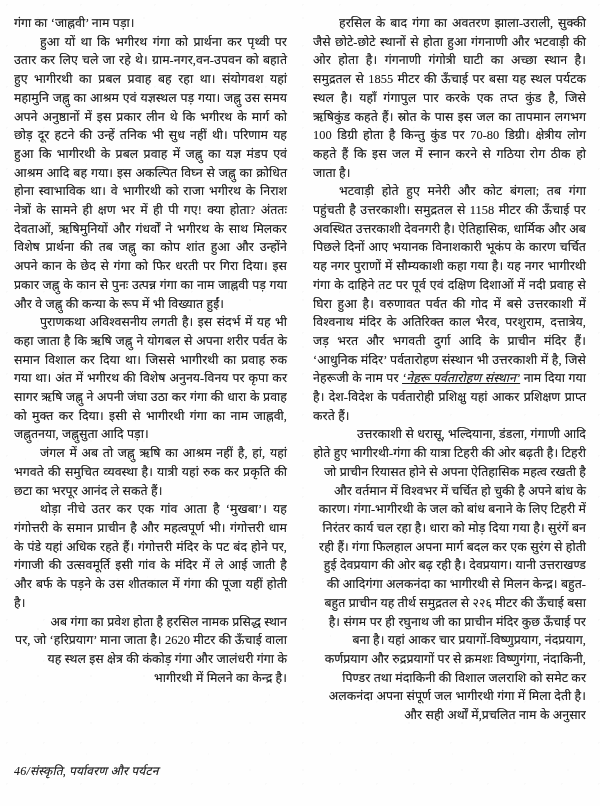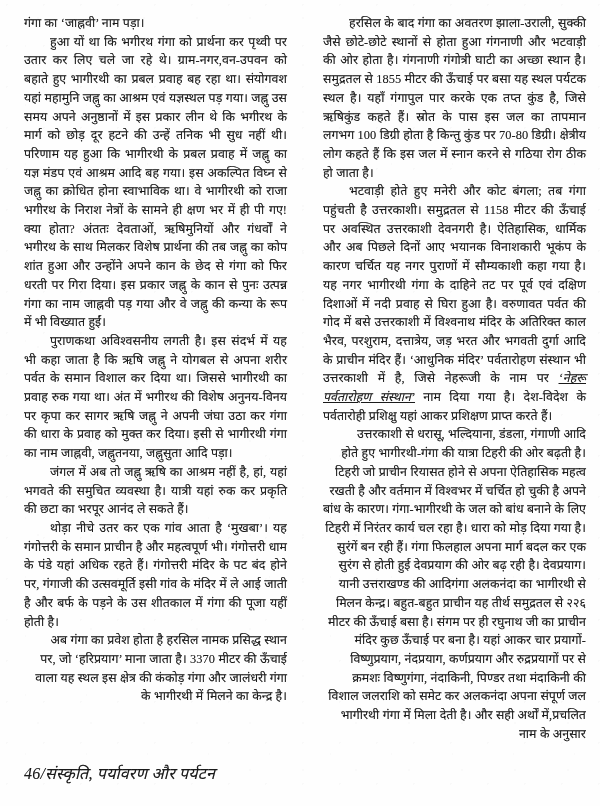--- a/index.html
+++ b/index.html
@@ -64,47 +64,46 @@
 
   .ital {
     font-style: italic;
     text-decoration: underline;
   }
 
   .footer {
     position: absolute;
     left: 14px;
     top: 762px;
-    font-size: 16px;
+    font-size: 12px;
     font-style: italic;
     letter-spacing: 0.2px;
     color: #1b1b1b;
     white-space: nowrap;
   }
 
   
   .col p, .footer {
     text-shadow: 0 0 0.35px rgba(0,0,0,0.30);
-    margin-left: 10px;
   }
 </style>
 </head>
 <body>
 
 <div class="page">
 
   <div class="columns">
 
     <div class="col">
       <p>गंगा का ‘जाह्नवी’ नाम पड़ा।</p>
       <p class="indent">हुआ यों था कि भगीरथ गंगा को प्रार्थना कर पृथ्वी पर उतार कर लिए चले जा रहे थे। ग्राम-नगर,वन-उपवन को बहाते हुए भागीरथी का प्रबल प्रवाह बह रहा था। संयोगवश यहां महामुनि जह्नु का आश्रम एवं यज्ञस्थल पड़ गया। जह्नु उस समय अपने अनुष्ठानों में इस प्रकार लीन थे कि भगीरथ के मार्ग को छोड़ दूर हटने की उन्हें तनिक भी सुध नहीं थी। परिणाम यह हुआ कि भागीरथी के प्रबल प्रवाह में जह्नु का यज्ञ मंडप एवं आश्रम आदि बह गया। इस अकल्पित विघ्न से जह्नु का क्रोधित होना स्वाभाविक था। वे भागीरथी को राजा भगीरथ के निराश नेत्रों के सामने ही क्षण भर में ही पी गए! क्या होता? अंततः देवताओं, ऋषिमुनियों और गंधर्वों ने भगीरथ के साथ मिलकर विशेष प्रार्थना की तब जह्नु का कोप शांत हुआ और उन्होंने अपने कान के छेद से गंगा को फिर धरती पर गिरा दिया। इस प्रकार जह्नु के कान से पुनः उत्पन्न गंगा का नाम जाह्नवी पड़ गया और वे जह्नु की कन्या के रूप में भी विख्यात हुईं।</p>
       <p class="indent">पुराणकथा अविश्वसनीय लगती है। इस संदर्भ में यह भी कहा जाता है कि ऋषि जह्नु ने योगबल से अपना शरीर पर्वत के समान विशाल कर दिया था। जिससे भागीरथी का प्रवाह रुक गया था। अंत में भगीरथ की विशेष अनुनय-विनय पर कृपा कर सागर ऋषि जह्नु ने अपनी जंघा उठा कर गंगा की धारा के प्रवाह को मुक्त कर दिया। इसी से भागीरथी गंगा का नाम जाह्नवी, जह्नुतनया, जह्नुसुता आदि पड़ा।</p>
       <p class="indent">जंगल में अब तो जह्नु ऋषि का आश्रम  नहीं है, हां, यहां भगवते की समुचित व्यवस्था है। यात्री यहां रुक कर प्रकृति की छटा का भरपूर आनंद ले सकते हैं।</p>
       <p class="indent">थोड़ा नीचे उतर कर एक गांव आता है ‘मुखबा’। यह गंगोत्तरी के समान प्राचीन है और महत्वपूर्ण भी। गंगोत्तरी धाम के पंडे यहां अधिक रहते हैं। गंगोत्तरी मंदिर के पट बंद होने पर, गंगाजी की उत्सवमूर्ति इसी गांव के मंदिर में ले आई जाती है और बर्फ के पड़ने के उस शीतकाल में गंगा की पूजा यहीं होती है।</p>
-      <p class="indent last-loose">अब गंगा का प्रवेश होता है हरसिल नामक प्रसिद्ध स्थान पर, जो ‘हरिप्रयाग’ माना जाता है। 3370 मीटर की ऊँचाई वाला यह स्थल इस क्षेत्र की कंकोड़ गंगा और जालंधरी गंगा के भागीरथी  में मिलने का केन्द्र है।</p>
+      <p class="indent last-loose">अब गंगा का प्रवेश होता है हरसिल नामक प्रसिद्ध स्थान पर, जो ‘हरिप्रयाग’ माना जाता है। 2620 मीटर की ऊँचाई वाला यह स्थल इस क्षेत्र की कंकोड़ गंगा और जालंधरी गंगा के भागीरथी  में मिलने का केन्द्र है।</p>
     </div>
 
     <div class="col">
       <p class="indent">हरसिल के बाद गंगा का अवतरण झाला-उराली, सुक्की जैसे छोटे-छोटे स्थानों से होता हुआ गंगनाणी और भटवाड़ी की ओर होता है। गंगनाणी गंगोत्री घाटी का अच्छा स्थान है। समुद्रतल से 1855 मीटर की ऊँचाई पर बसा यह स्थल पर्यटक स्थल है। यहाँ गंगापुल पार करके एक तप्त कुंड है, जिसे ऋषिकुंड कहते हैं। स्रोत के पास इस जल का तापमान लगभग 100 डिग्री होता है किन्तु कुंड पर 70-80 डिग्री। क्षेत्रीय लोग कहते हैं कि इस जल में स्नान करने से गठिया रोग ठीक हो जाता है।</p>
       <p class="indent"><span>भटवाड़ी होते हुए मनेरी और कोट बंगला; तब गंगा पहुंचती है उत्तरकाशी। समुद्रतल से 1158 मीटर की ऊँचाई पर अवस्थित उत्तरकाशी देवनगरी है। ऐतिहासिक, धार्मिक और अब पिछले दिनों आए भयानक विनाशकारी भूकंप के कारण चर्चित यह नगर पुराणों में सौम्यकाशी कहा गया है। यह नगर भागीरथी गंगा के दाहिने तट पर पूर्व एवं दक्षिण दिशाओं में नदी प्रवाह से घिरा हुआ है। वरुणावत पर्वत की गोद में बसे उत्तरकाशी में विश्वनाथ मंदिर के अतिरिक्त काल भैरव, परशुराम, दत्तात्रेय, जड़ भरत और भगवती दुर्गा आदि के प्राचीन मंदिर हैं। ‘आधुनिक मंदिर’ पर्वतारोहण संस्थान भी उत्तरकाशी में है, जिसे नेहरूजी के नाम पर </span><span class="ital">‘नेहरू पर्वतारोहण संस्थान’</span><span> नाम दिया गया है। देश-विदेश के पर्वतारोही प्रशिक्षु यहां आकर प्रशिक्षण प्राप्त करते हैं।</span></p>
       <p class="indent last-loose">उत्तरकाशी से धरासू, भल्दियाना, डंडला, गंगाणी आदि होते हुए भागीरथी-गंगा की यात्रा टिहरी की ओर बढ़ती है। टिहरी जो प्राचीन रियासत होने से अपना ऐतिहासिक महत्व रखती है और वर्तमान में विश्वभर में चर्चित हो चुकी है अपने बांध के कारण। गंगा-भागीरथी के जल को बांध बनाने के लिए टिहरी में निरंतर कार्य चल रहा है। धारा को मोड़ दिया गया है। सुरंगें बन रही हैं। गंगा फिलहाल अपना मार्ग बदल कर एक सुरंग से होती हुई देवप्रयाग की ओर बढ़ रही है। देवप्रयाग। यानी उत्तराखण्ड की आदिगंगा अलकनंदा का भागीरथी से मिलन केन्द्र। बहुत-बहुत प्राचीन यह तीर्थ समुद्रतल से २२६ मीटर की ऊँचाई बसा है। संगम पर ही रघुनाथ जी का प्राचीन मंदिर कुछ ऊँचाई पर बना है। यहां आकर चार प्रयागों-विष्णुप्रयाग, नंदप्रयाग, कर्णप्रयाग और रुद्रप्रयागों पर से क्रमशः विष्णुगंगा, नंदाकिनी, पिण्डर तथा मंदाकिनी की विशाल जलराशि को समेट कर अलकनंदा अपना संपूर्ण जल भागीरथी गंगा में मिला देती है। और सही अर्थों में,प्रचलित नाम के अनुसार</p>
     </div>
 
   </div>
 

